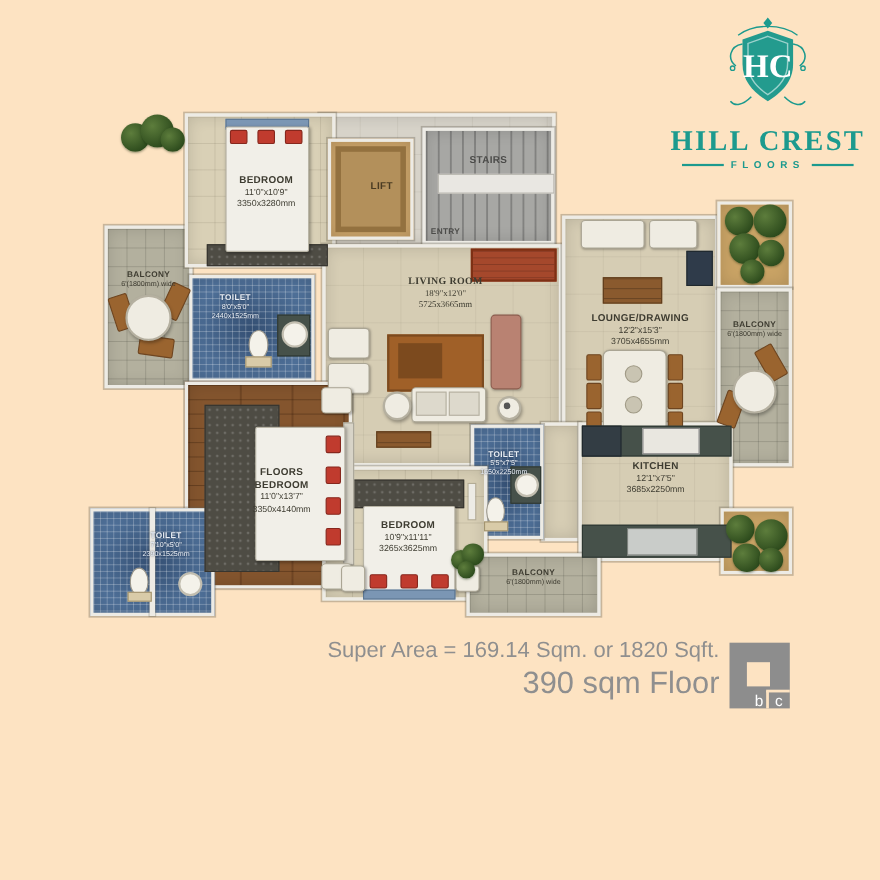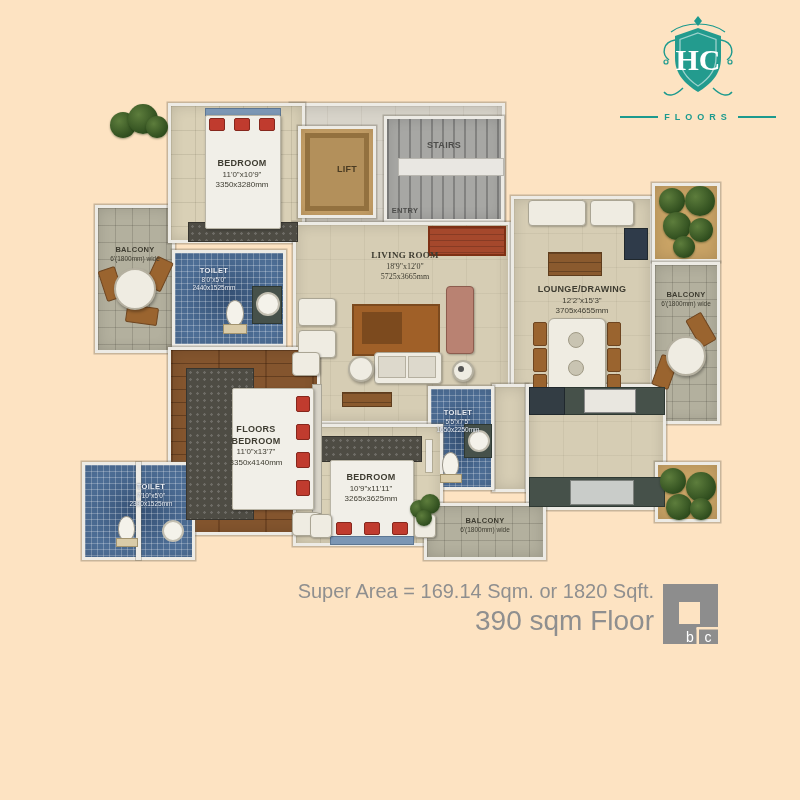--- a/index.html
+++ b/index.html
@@ -260,20 +260,25 @@
   <div class="rlabel" style="left:218px;top:424px;width:76px;">
     <div class="rname">FLOORS BEDROOM</div>
     <div class="rdim">11'0"x13'7"</div>
     <div class="rdim">3350x4140mm</div>
   </div>
   <div class="rlabel" style="left:330px;top:472px;width:82px;">
     <div class="rname">BEDROOM</div>
     <div class="rdim">10'9"x11'11"</div>
     <div class="rdim">3265x3625mm</div>
   </div>
+  <div class="rlabel" style="left:534px;top:418px;width:124px;">
+    <div class="rname">KITCHEN</div>
+    <div class="rdim">12'1"x7'5"</div>
+    <div class="rdim">3685x2250mm</div>
+  </div>
   <div class="rlabel small light" style="left:176px;top:266px;width:76px;">
     <div class="rname">TOILET</div>
     <div class="rdim">8'0"x5'0"</div>
     <div class="rdim">2440x1525mm</div>
   </div>
   <div class="rlabel small light" style="left:428px;top:408px;width:60px;">
     <div class="rname">TOILET</div>
     <div class="rdim">5'5"x7'5"</div>
     <div class="rdim">1650x2250mm</div>
   </div>
@@ -292,20 +297,21 @@
       <path d="M43 2 l4 5 -4 5 -4 -5 Z" fill="#1c9a8e"></path>
       <path d="M20 26 C8 28 6 40 14 46 M66 26 C78 28 80 40 72 46" fill="none" stroke="#1c9a8e" stroke-width="1.4"></path>
       <path d="M28 74 C20 82 13 83 9 78 M58 74 C66 82 73 83 77 78" fill="none" stroke="#1c9a8e" stroke-width="1.4"></path>
       <path d="M16 18 C24 12 34 10 43 10 C52 10 62 12 70 18" fill="none" stroke="#1c9a8e" stroke-width="1.2"></path>
       <circle cx="11" cy="48" r="2" fill="none" stroke="#1c9a8e" stroke-width="1.2"></circle>
       <circle cx="75" cy="48" r="2" fill="none" stroke="#1c9a8e" stroke-width="1.2"></circle>
       <path d="M43 14 L66 22 V44 C66 60 56 70 43 78 C30 70 20 60 20 44 V22 Z" fill="#239b8e"></path>
       <path d="M43 19 L61 25.5 V44 C61 57 53 65.5 43 72 C33 65.5 25 57 25 44 V25.5 Z" fill="none" stroke="#ffffff" stroke-opacity="0.55" stroke-width="1.3"></path>
       <text x="43" y="56" text-anchor="middle" font-family="Liberation Serif, serif" font-weight="bold" font-size="30" fill="#ffffff">HC</text>
     </svg>
+    <div class="brand-name">HILL CREST</div>
     <div class="brand-sub">
       <i></i>
       <span>FLOORS</span>
       <i></i>
     </div>
   </div>
 
   <div class="footer-text">
     <div class="footer-line1">Super Area = 169.14 Sqm. or 1820 Sqft.</div>
     <div class="footer-line2">390 sqm Floor</div>

